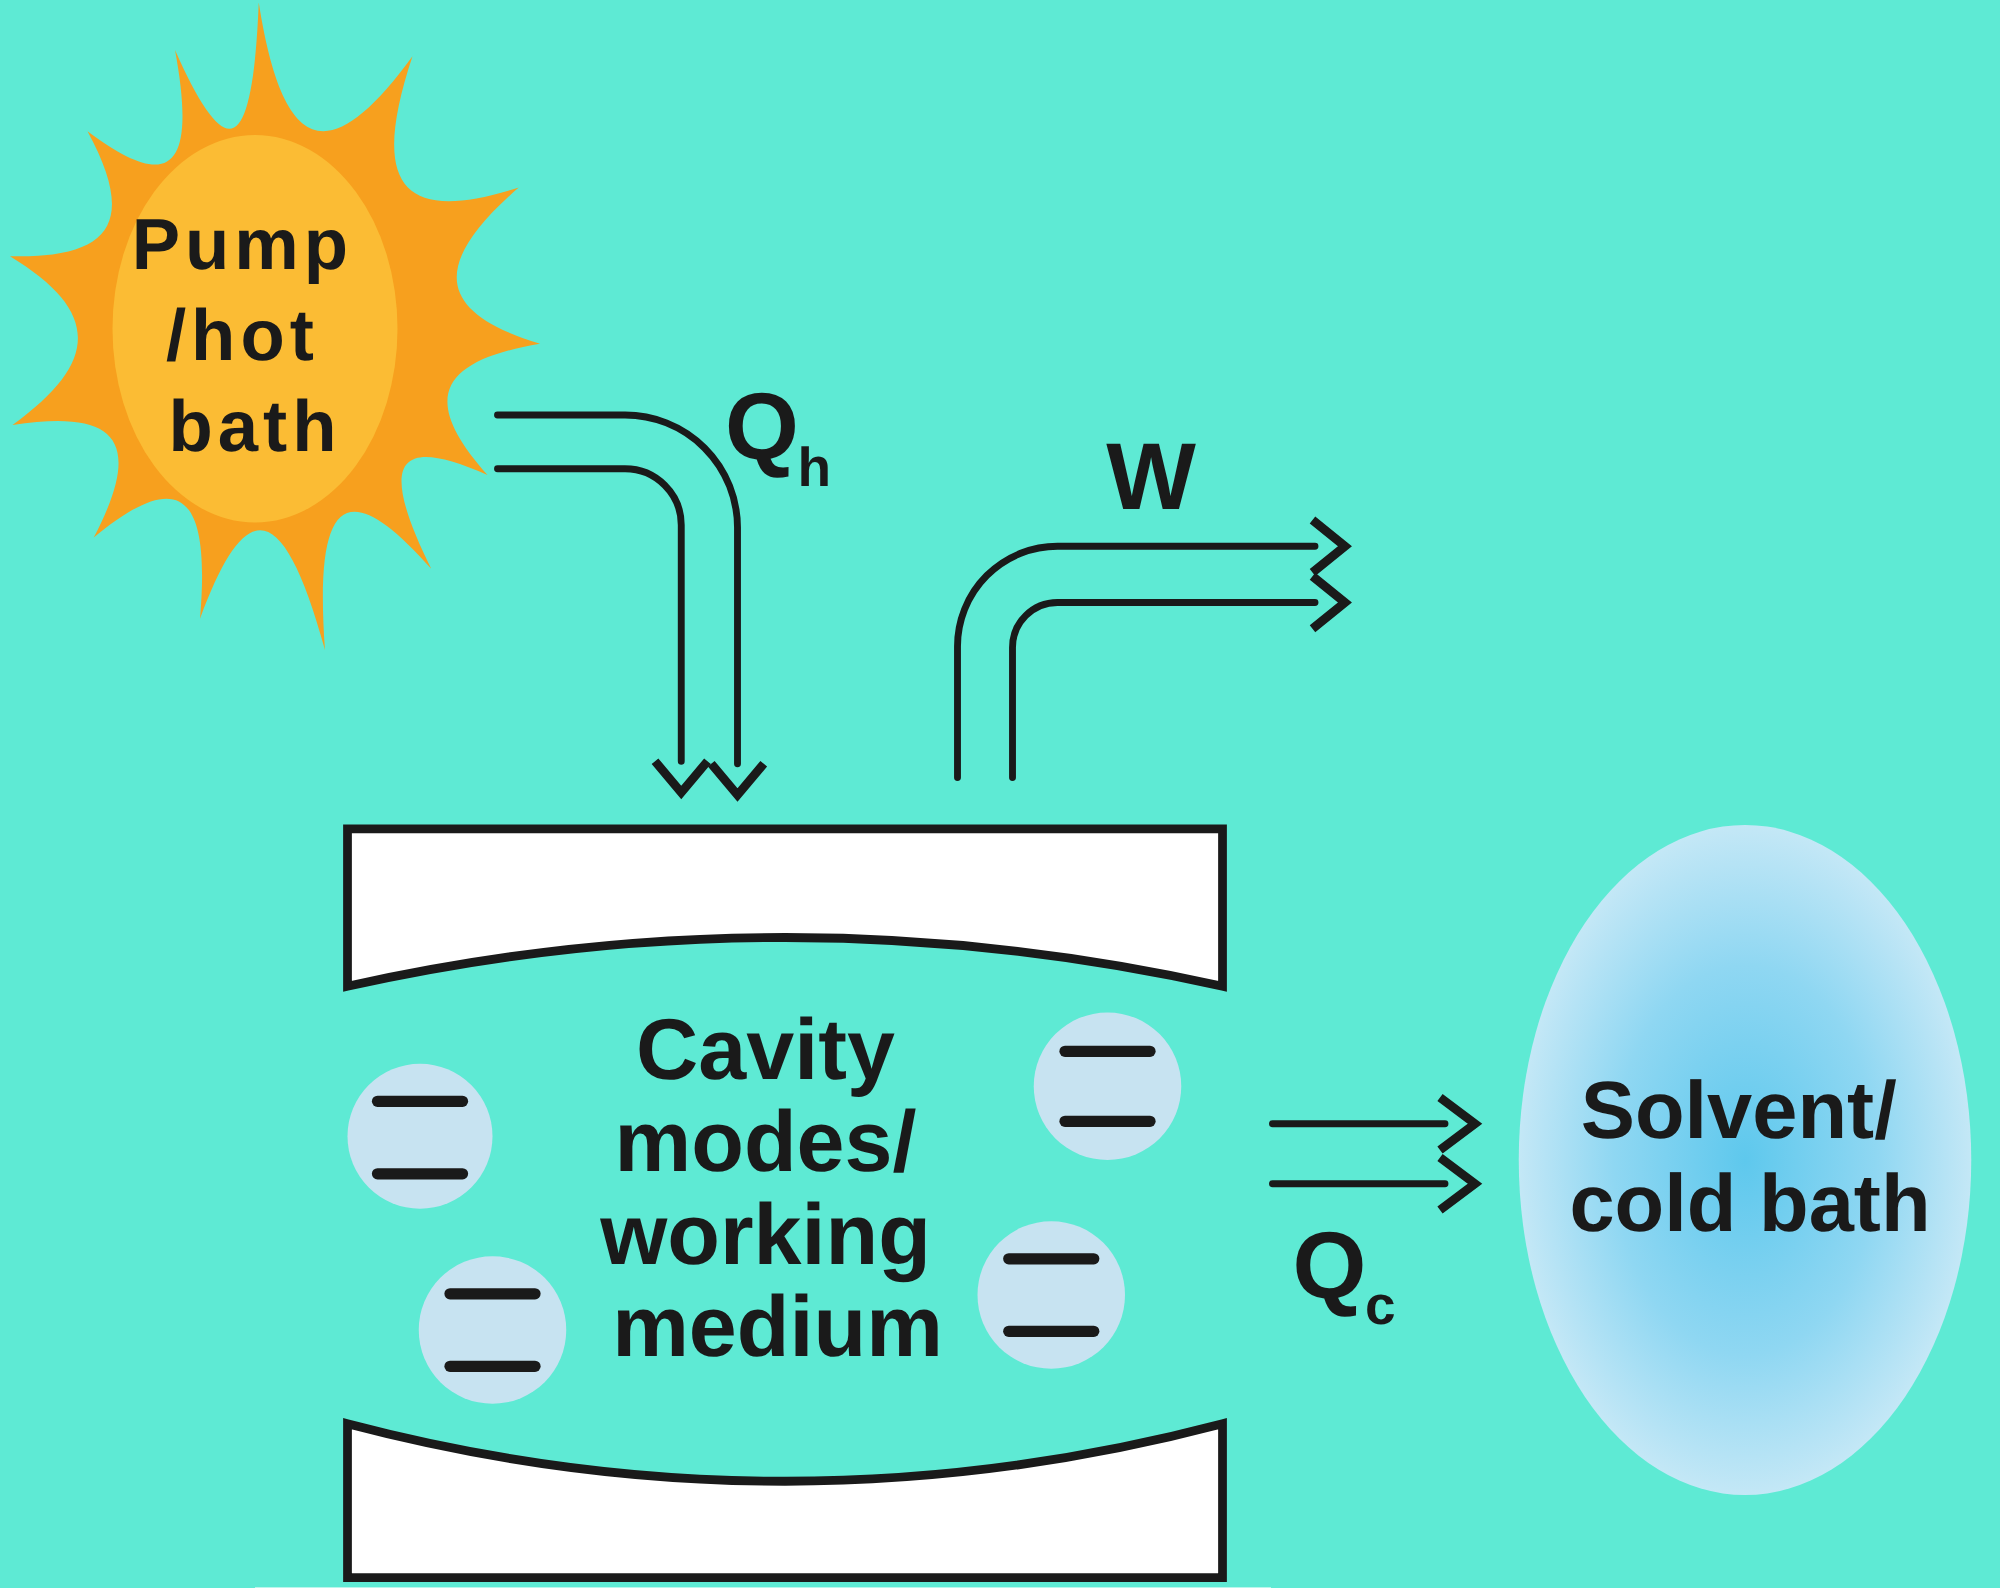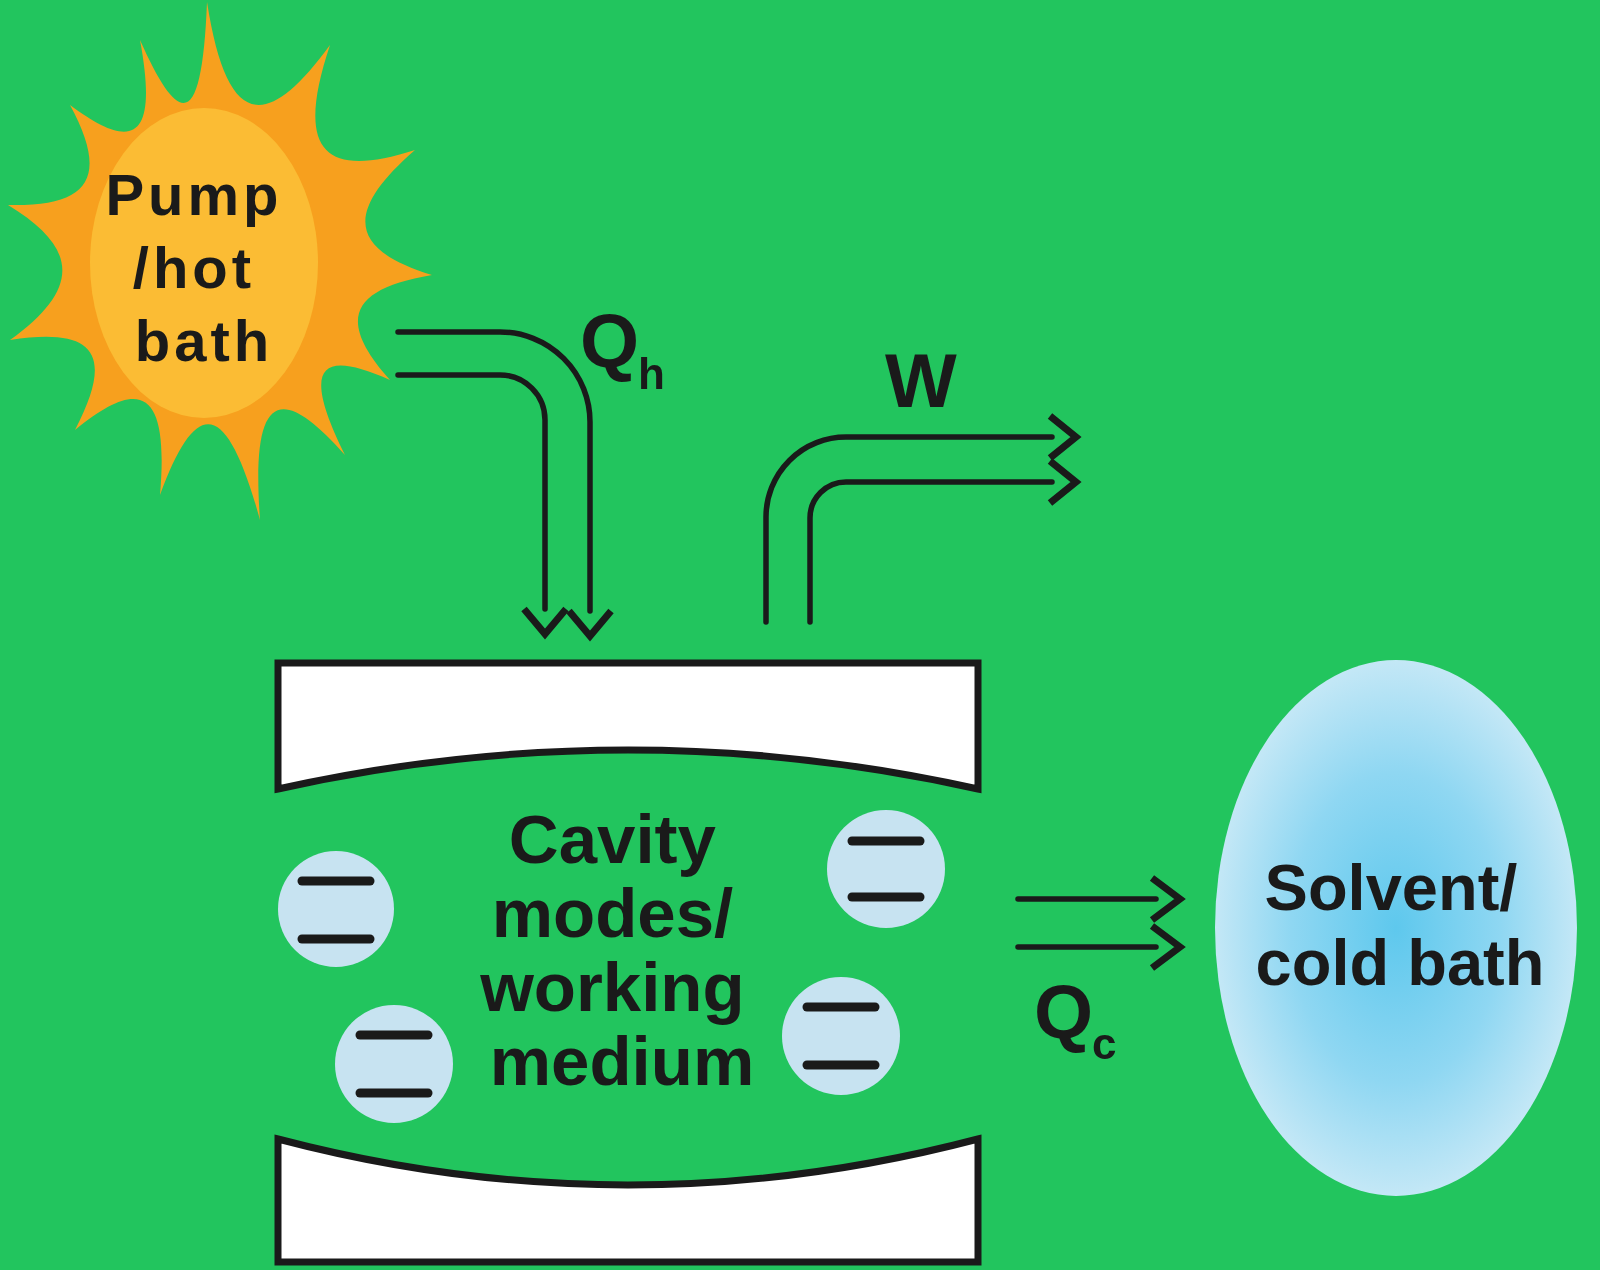--- a/index.html
+++ b/index.html
@@ -6,21 +6,21 @@
     --orange-outer: #F7A01E;
     --orange-inner: #FBBC34;
     --ink: #1A1A1A;
     --atom-blue: #C7E3F1;
     --bath-center: #5EC8ED;
     --bath-mid: #8FD7F2;
     --bath-rim: #C2E7F6;
     --bath-edge: #D8F1FA;
   }
   html, body { margin: 0; padding: 0; background: #fff; }
-  .canvas { position: relative; width: 1600px; height: 1270px; background: #22c55e; overflow: hidden; }
+  .canvas { position: relative; width: 1600px; height: 1270px; background: #5eead4; overflow: hidden; }
   svg { display: block; }
   .sun-burst { fill: var(--orange-outer); }
   .sun-core { fill: var(--orange-inner); }
   .mirror { fill: #fff; stroke: var(--ink); stroke-width: 7; stroke-linejoin: miter; }
   .atom { fill: var(--atom-blue); }
   .level { stroke: var(--ink); stroke-width: 9; stroke-linecap: round; }
   .flow { stroke: var(--ink); stroke-width: 5.5; fill: none; stroke-linecap: round; }
   .head { stroke: var(--ink); stroke-width: 7; fill: none; stroke-linecap: butt; stroke-linejoin: miter; }
   text { font-family: "Liberation Sans", sans-serif; fill: var(--ink); font-weight: bold; }
   .t-sun { font-size: 58px; letter-spacing: 4px; text-anchor: middle; }

